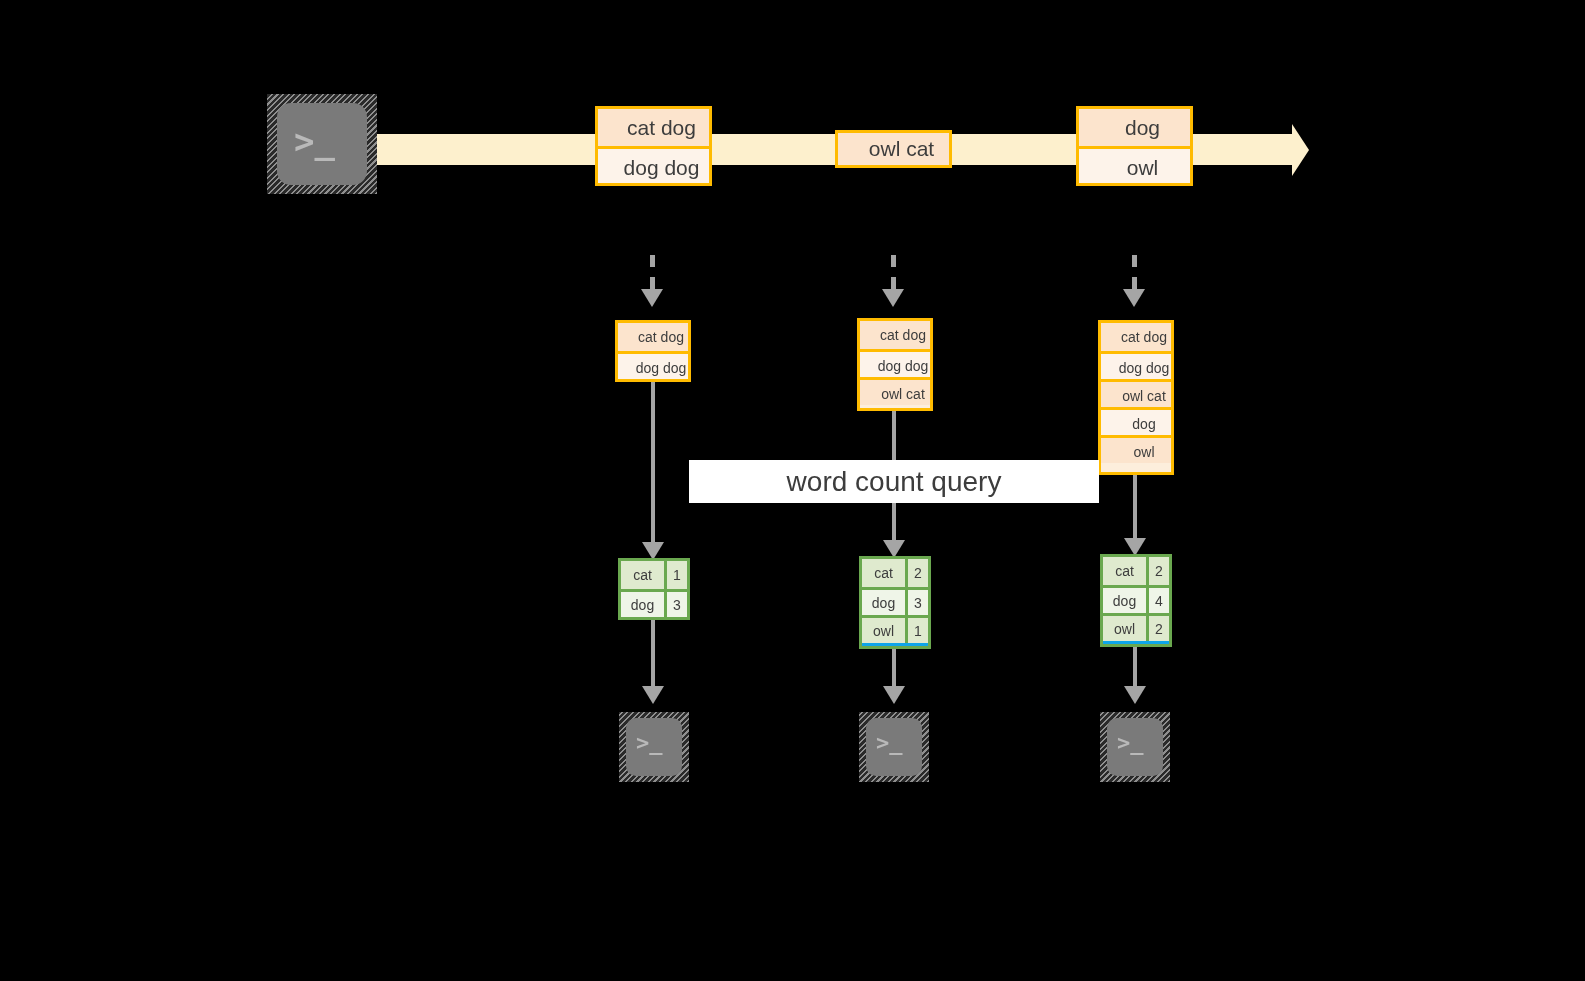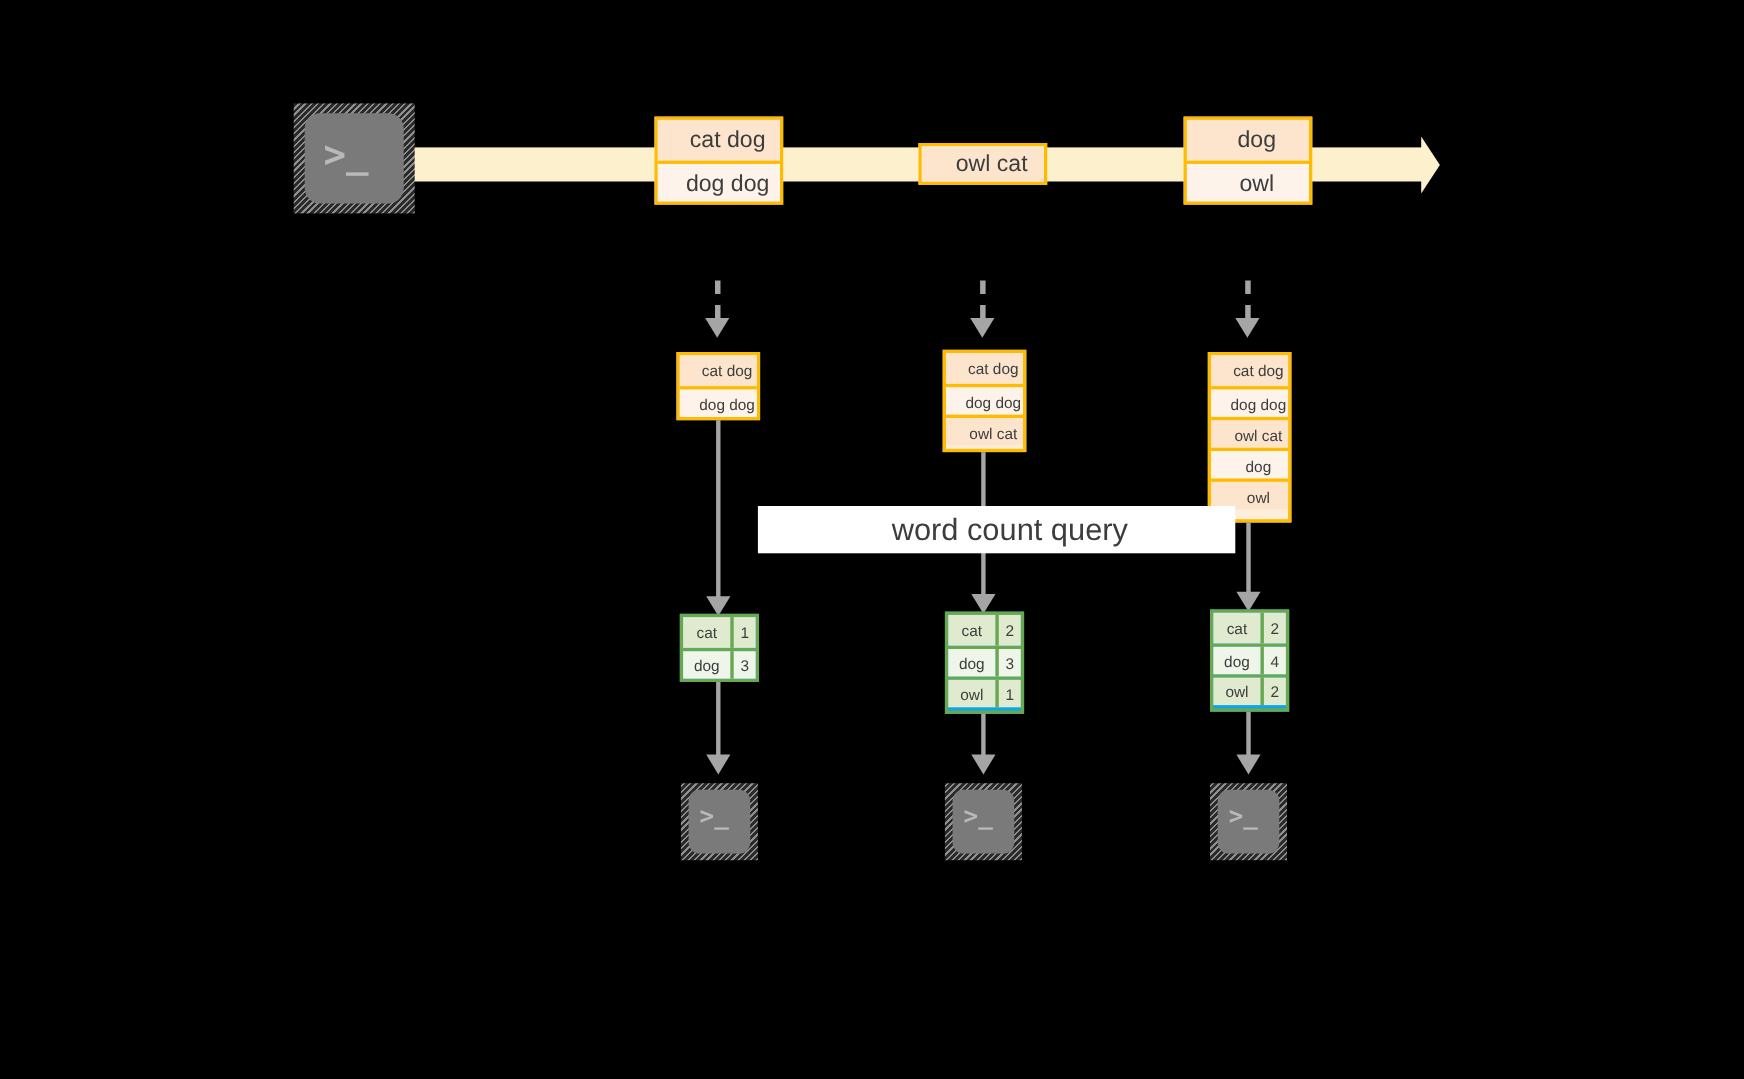--- a/index.html
+++ b/index.html
@@ -264,17 +264,17 @@
 
   <div class="conn-line" style="left:1133px; top:647px; width:4px; height:45px;"></div>
   <div class="conn-head" style="left:1124px; top:686px;"></div>
 
   <div class="term" style="left:1100px; top:712px; width:70px; height:70px;">
     <div class="hatch"></div>
     <div class="body" style="left:7px; top:6px; right:7px; bottom:6px; border-radius:10px;"></div>
     <div class="glyph" style="left:17px; top:20px; font-size:22px;">&gt;_</div>
   </div>
 
-  <div class="query-label" style="left:689px; top:460px; width:410px; height:43px; font-size:28px;padding-left:24px;">
+  <div class="query-label" style="left:689px; top:460px; width:410px; height:43px; font-size:28px;">
     <span>word count query</span>
   </div>
 
 </div>
 
 </body></html>

